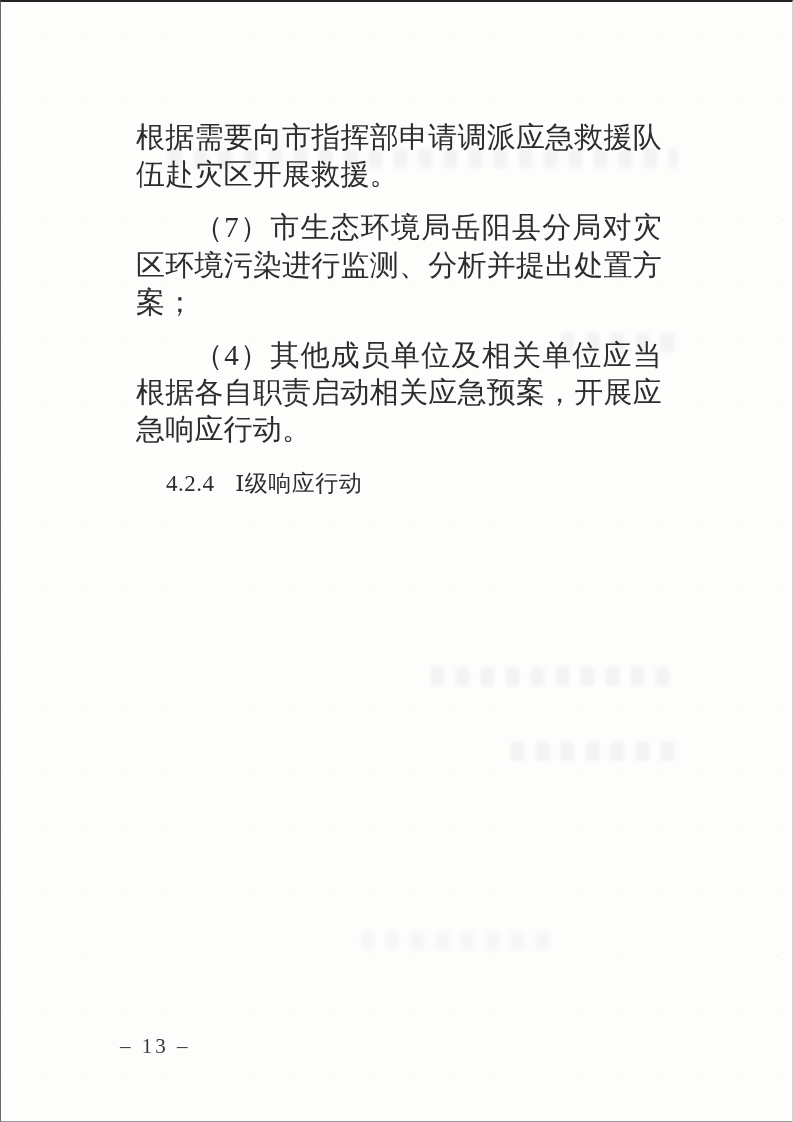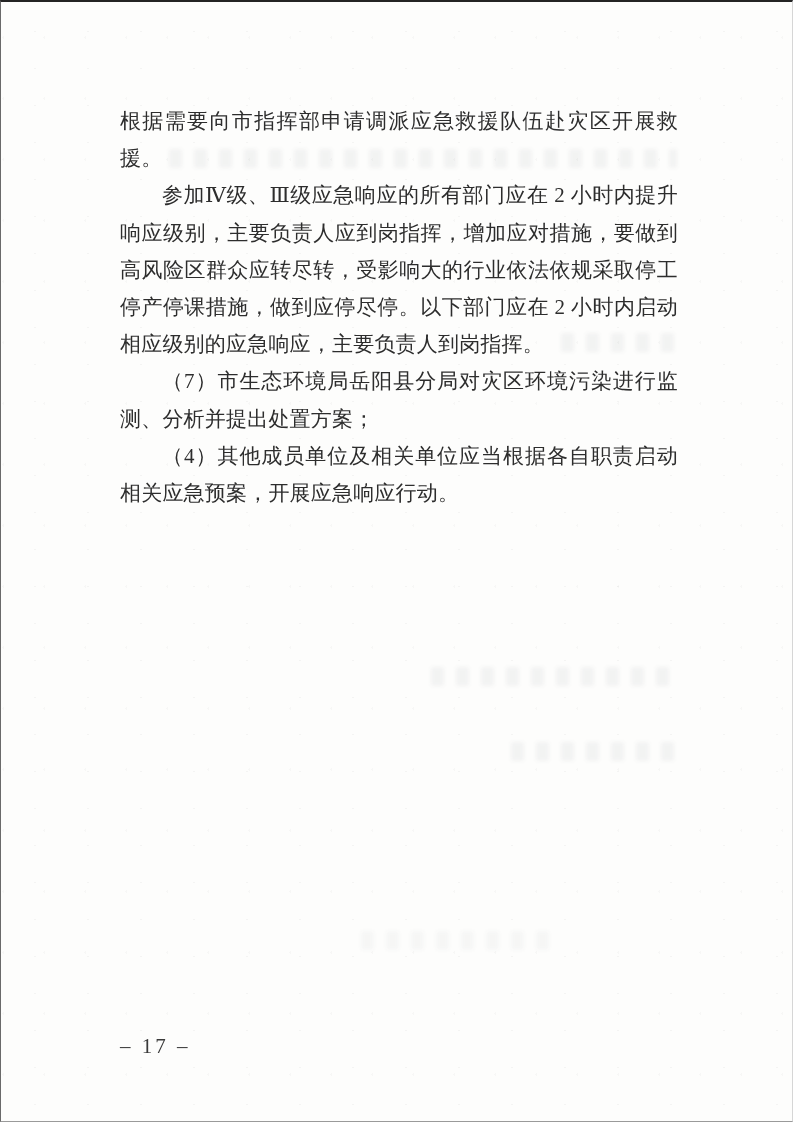--- a/index.html
+++ b/index.html
@@ -27,22 +27,22 @@
     font-family: "Liberation Serif", "DejaVu Serif", serif;
     color: #2d2d2d;
   }
   .text-block {
     position: absolute;
     left: 119px;
     top: 101px;
     width: 558px;
   }
   .para {
-    margin: 0;
-    font-size: 21px;
+    margin: 16px;
+    font-size: 29px;
     line-height: 37.2px;
     text-align: justify;
     text-justify: inter-character;
     text-indent: 2em;
     letter-spacing: 0.2px;
   }
   .para.no-indent {
     text-indent: 0;
   }
   .section-heading {
@@ -87,20 +87,22 @@
 <div class="page">
 
   <div class="ghost ghost-1"></div>
   <div class="ghost ghost-2"></div>
   <div class="ghost ghost-3"></div>
   <div class="ghost ghost-4"></div>
   <div class="ghost ghost-5"></div>
 
   <div class="text-block">
     <p class="para no-indent">根据需要向市指挥部申请调派应急救援队伍赴灾区开展救援。</p>
-    <p class="para">参加Ⅳ级、Ⅲ级应急响应的所有部门应在 2 小时内提升响应级别，主要负责人应到岗指挥，增加应对措施，要做到高风险区群众应转尽转，受影响大的行业依法依规采取停工停产停课措施，做到应停尽停。以下部门应在 2 小时内启动相应级别的应急响应，主要负责人到岗指挥。</p>
     <p class="para">（7）市生态环境局岳阳县分局对灾区环境污染进行监测、分析并提出处置方案；</p>
     <p class="para">（4）其他成员单位及相关单位应当根据各自职责启动相关应急预案，开展应急响应行动。</p>
+    <p class="section-heading">
+      <span class="heading-number">4.2.4</span><span class="heading-title">Ⅰ级响应行动</span>
+    </p>
   </div>
 
-  <div class="page-number">– 17 –</div>
+  <div class="page-number">– 13 –</div>
 
 </div>
 
 </body></html>

